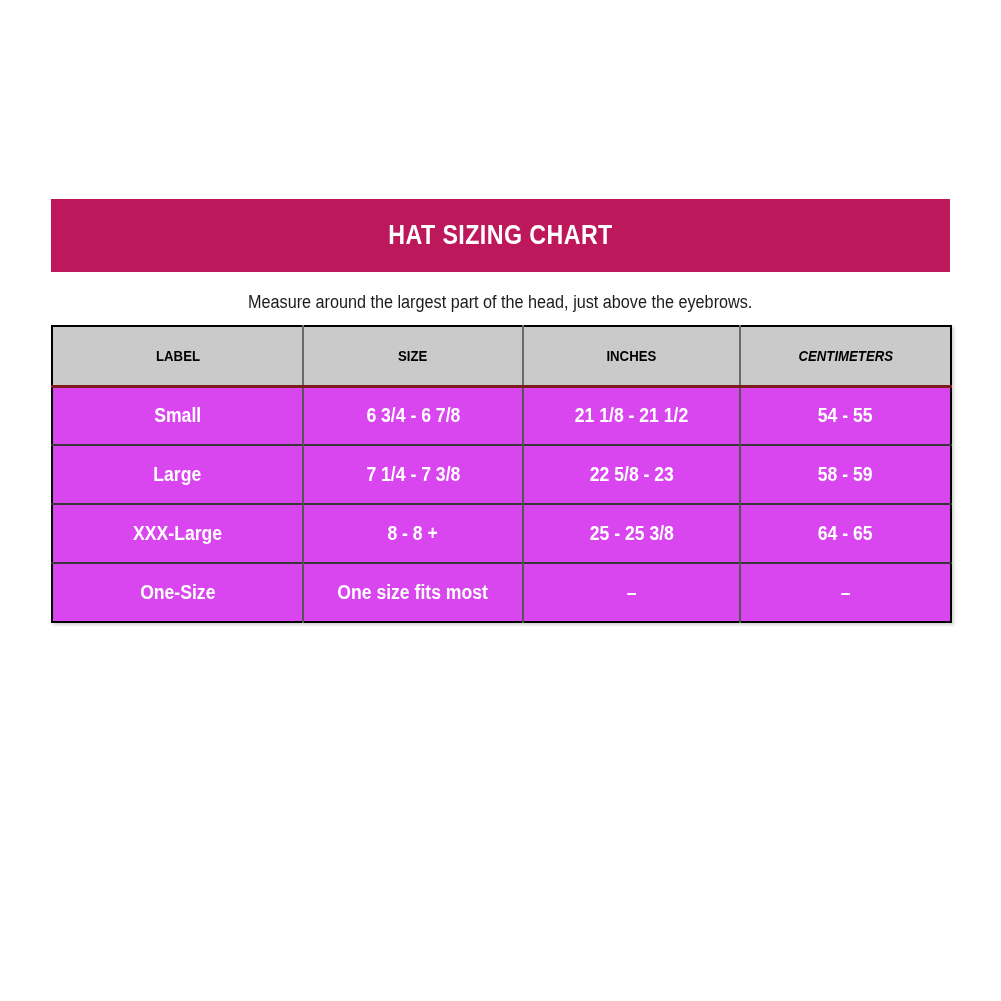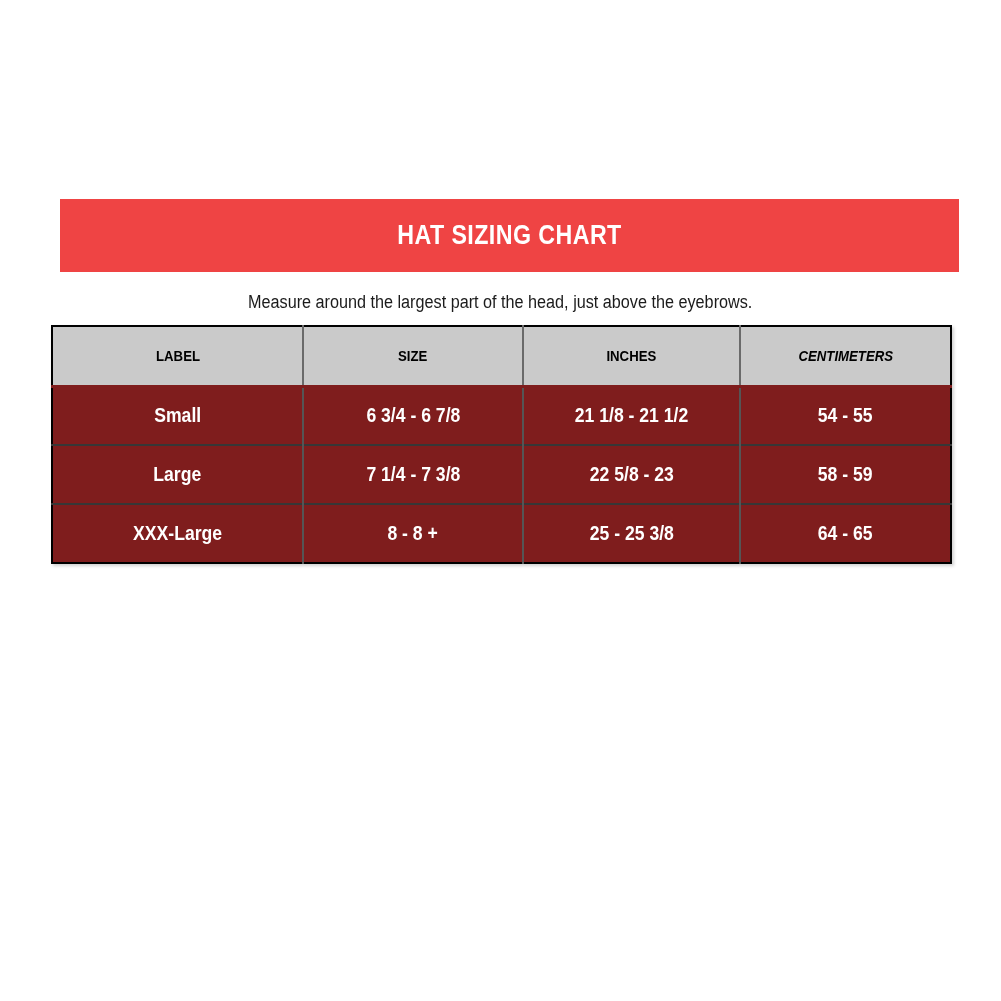--- a/index.html
+++ b/index.html
@@ -14,22 +14,22 @@
     position: relative;
     width: 1001px; height: 1001px;
   }
   .content {
     position: absolute;
     left: 51px; top: 199px;
     width: 899px;
   }
   .title-bar {
     width: 100%; height: 73px;
-    background: #ef4444;
-    display: flex; align-items: center; justify-content: center; margin-left: 9px;
+    background: #be185d;
+    display: flex; align-items: center; justify-content: center;
   }
   .title-bar .title {
     color: #ffffff;
     font-size: 27px;
     font-weight: 700;
     letter-spacing: 0.5px;
     display: inline-block;
     transform: scaleX(0.86);
     white-space: nowrap;
   }
@@ -59,21 +59,21 @@
     font-size: 15px;
     font-weight: 700;
     color: #000000;
     text-align: center;
     vertical-align: middle;
     border-right: 2px solid #6a6a6a;
     border-bottom: 3px solid #7f1d1d;
   }
   table.size-table thead th:last-child { border-right: none; font-style: italic; }
   table.size-table tbody td {
-    background: #7f1d1d;
+    background: #d946ef;
     height: 59px;
     font-size: 20px;
     font-weight: 700;
     color: #ffffff;
     text-align: center;
     vertical-align: middle;
     border-right: 2px solid #555555;
     border-top: 2px solid #373737;
   }
   table.size-table tbody tr:first-child td { border-top: none; }
@@ -125,17 +125,23 @@
           <td><span class="cell-text">7 1/4 - 7 3/8</span></td>
           <td><span class="cell-text">22 5/8 - 23</span></td>
           <td><span class="cell-text">58 - 59</span></td>
         </tr>
         <tr>
           <td><span class="cell-text">XXX-Large</span></td>
           <td><span class="cell-text">8 - 8 +</span></td>
           <td><span class="cell-text">25 - 25 3/8</span></td>
           <td><span class="cell-text">64 - 65</span></td>
         </tr>
+        <tr>
+          <td><span class="cell-text">One-Size</span></td>
+          <td><span class="cell-text">One size fits most</span></td>
+          <td><span class="cell-text">–</span></td>
+          <td><span class="cell-text">–</span></td>
+        </tr>
       </tbody>
     </table>
 
   </div>
 </div>
 
 </body></html>

